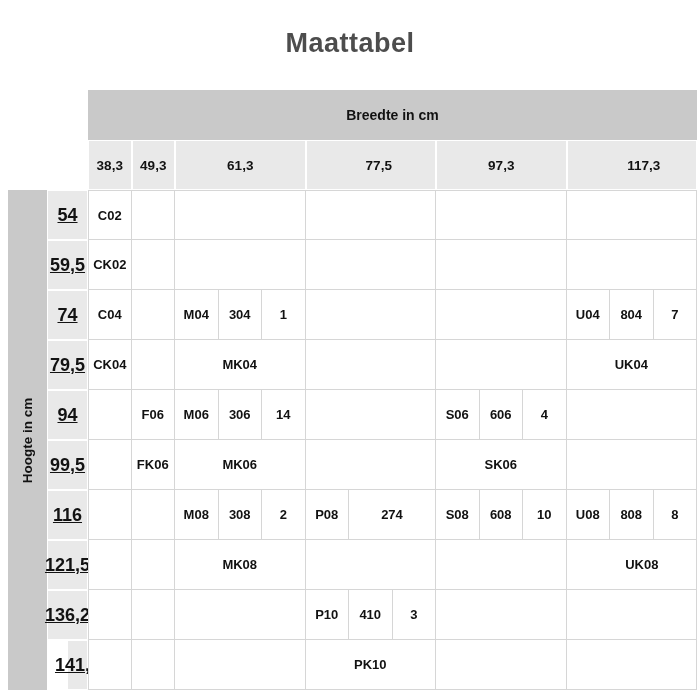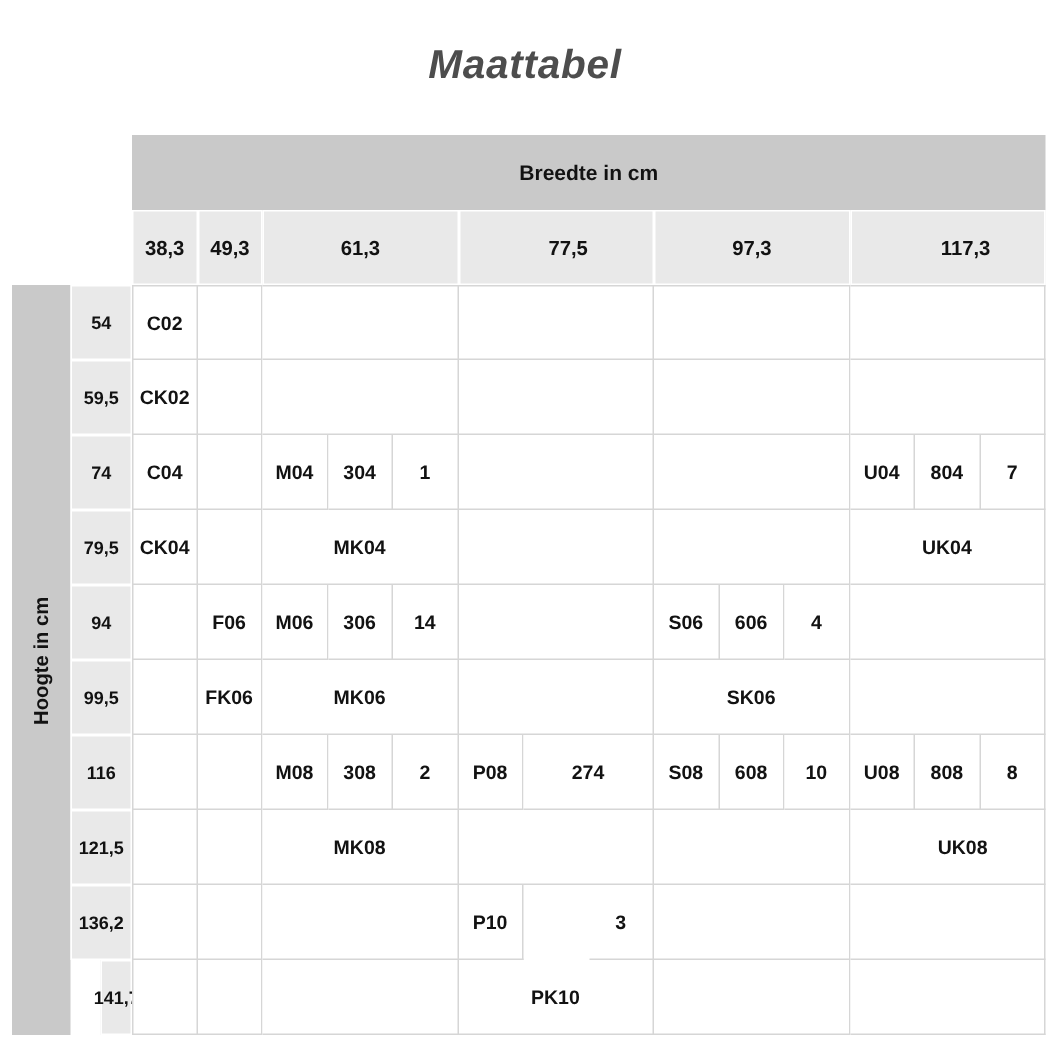--- a/index.html
+++ b/index.html
@@ -7,21 +7,20 @@
   body { font-family: "Liberation Sans", sans-serif; position: relative; }
 
   .page-title {
     position: absolute;
     top: 28px; left: 0; width: 700px;
     text-align: center;
     font-size: 27px;
     font-weight: 700;
     letter-spacing: 0.5px;
     color: var(--title-text, #4d4d4d);
-    font-style: italic;
   }
 
   .size-grid {
     position: absolute;
     left: 8px; top: 90px;
     display: grid;
     grid-template-columns: 39px 41px repeat(14, 43.5px);
     grid-template-rows: repeat(12, 50px);
   }
 
@@ -52,21 +51,22 @@
     transform: rotate(-90deg);
     white-space: nowrap;
     font-size: 13.5px;
     font-weight: 700;
     color: var(--cell-text, #121212);
   }
 
   .hlabel {
     background: var(--header-gray, #e9e9e9);
     border: 1px solid #ffffff;
-    font-size: 12px;
+    font-size: 18px;
+    text-decoration: underline;
   }
 
   .dcell {
     background: #ffffff;
     border-right: 1px solid var(--grid-border, #d6d6d6);
     border-bottom: 1px solid var(--grid-border, #d6d6d6);
   }
   .dcell.row0 { border-top: 1px solid var(--grid-border, #d6d6d6); }
   .dcell.col0 { border-left: 1px solid var(--grid-border, #d6d6d6); }
 </style>
@@ -160,20 +160,21 @@
     <div class="cell dcell" style="grid-area: 10 / 4;"></div>
     <div class="cell dcell" style="grid-area: 10 / 5 / auto / span 3;">MK08</div>
     <div class="cell dcell" style="grid-area: 10 / 8 / auto / span 3;"></div>
     <div class="cell dcell" style="grid-area: 10 / 11 / auto / span 3;"></div>
     <div class="cell dcell" style="grid-area: 10 / 14 / auto / span 3; padding-left: 21px;">UK08</div>
     <div class="cell hlabel" style="grid-area: 11 / 2;">136,2</div>
     <div class="cell dcell col0" style="grid-area: 11 / 3;"></div>
     <div class="cell dcell" style="grid-area: 11 / 4;"></div>
     <div class="cell dcell" style="grid-area: 11 / 5 / auto / span 3;"></div>
     <div class="cell dcell" style="grid-area: 11 / 8;">P10</div>
+    <div class="cell dcell" style="grid-area: 11 / 9;">410</div>
     <div class="cell dcell" style="grid-area: 11 / 10;">3</div>
     <div class="cell dcell" style="grid-area: 11 / 11 / auto / span 3;"></div>
     <div class="cell dcell" style="grid-area: 11 / 14 / auto / span 3;"></div>
     <div class="cell hlabel" style="grid-area: 12 / 2; margin-left: 20px;">141,7</div>
     <div class="cell dcell col0" style="grid-area: 12 / 3;"></div>
     <div class="cell dcell" style="grid-area: 12 / 4;"></div>
     <div class="cell dcell" style="grid-area: 12 / 5 / auto / span 3;"></div>
     <div class="cell dcell" style="grid-area: 12 / 8 / auto / span 3;">PK10</div>
     <div class="cell dcell" style="grid-area: 12 / 11 / auto / span 3;"></div>
     <div class="cell dcell" style="grid-area: 12 / 14 / auto / span 3;"></div>

